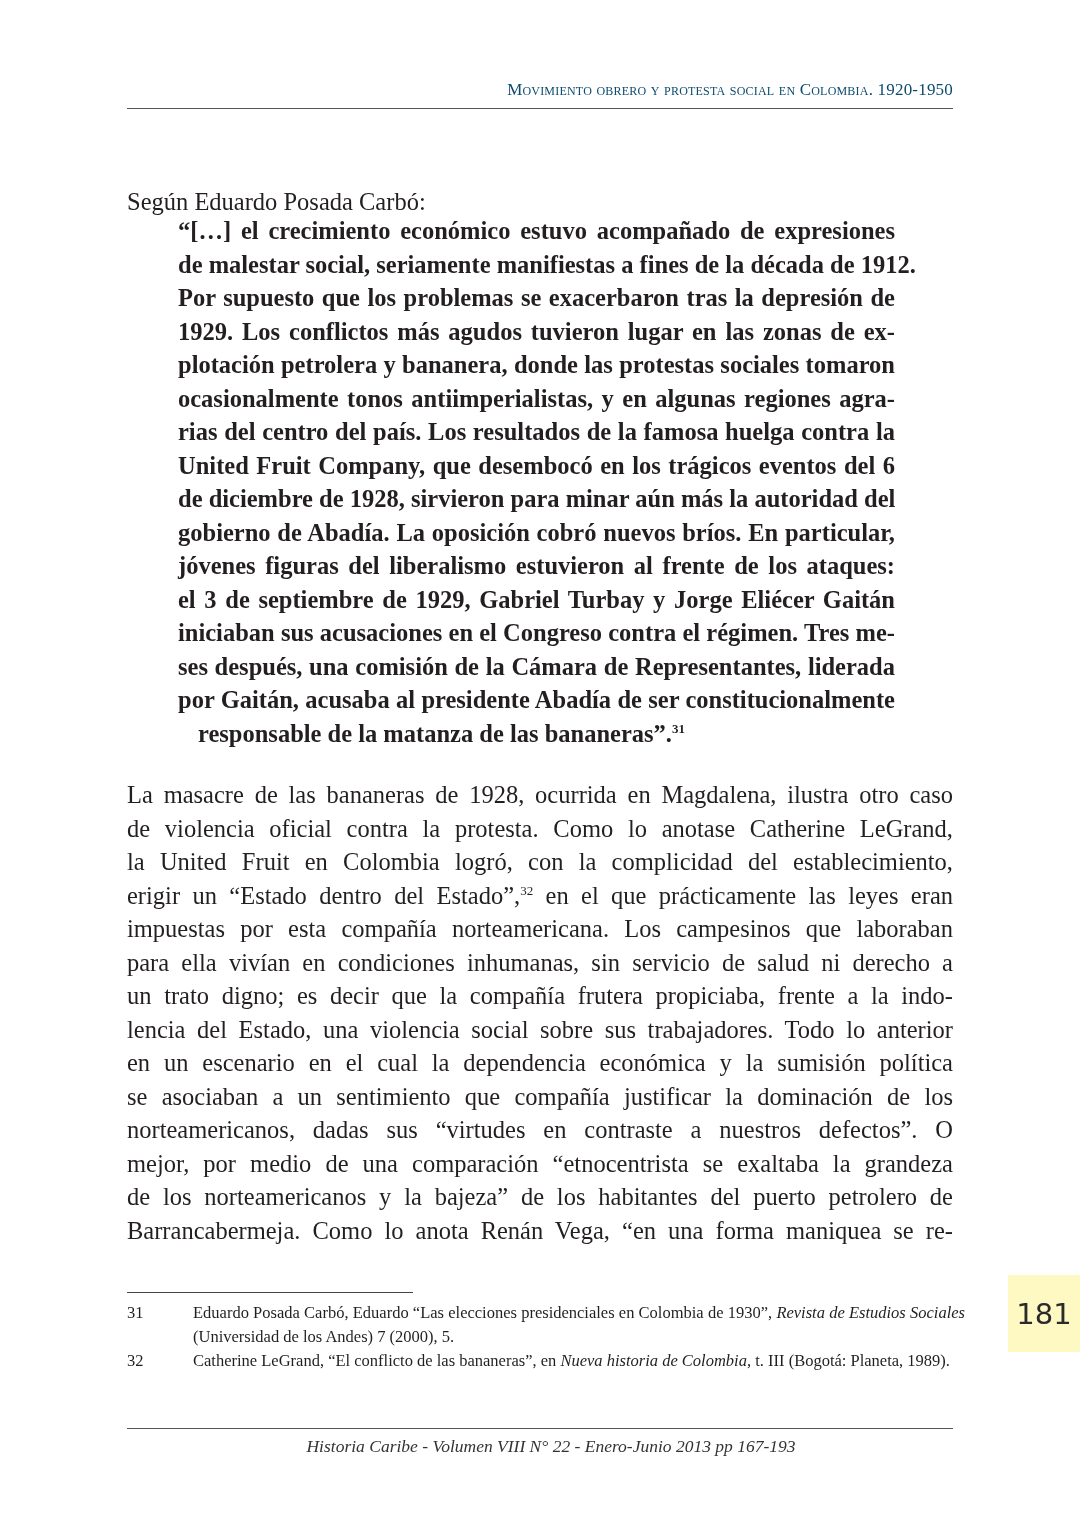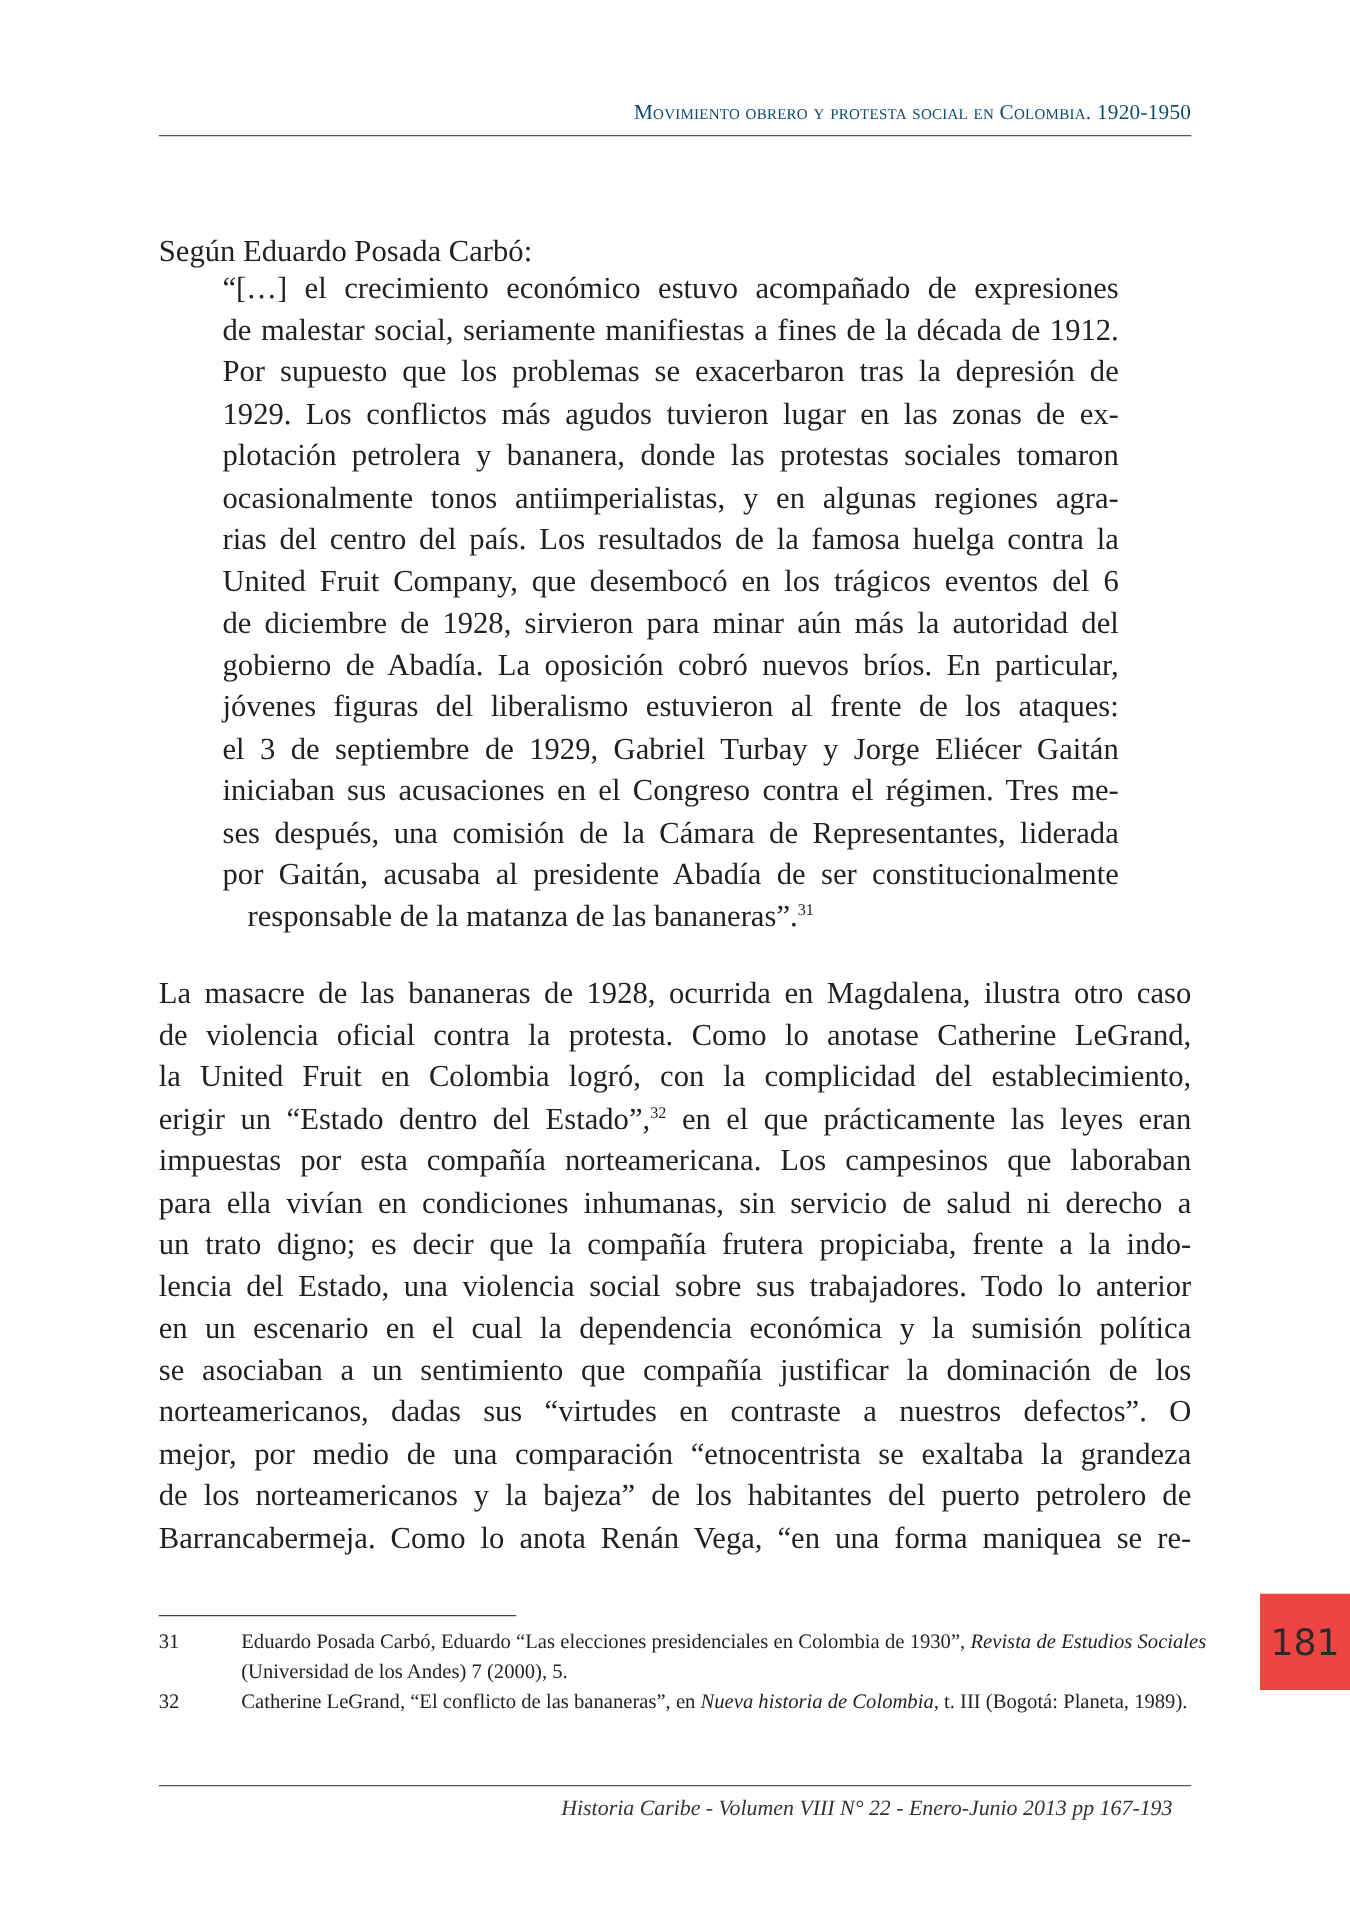--- a/index.html
+++ b/index.html
@@ -28,51 +28,51 @@
     text-align: justify; text-align-last: justify;
   }
   .intro {
     position: absolute; left: 127px; top: 153px;
     font-size: 24.5px; white-space: nowrap; margin-top: 35px;
   }
   .quote-line {
     position: absolute; left: 178px; width: 717px;
     font-size: 24.5px; line-height: 33.5px;
     white-space: nowrap;
-    text-align: justify; text-align-last: justify;
+    text-align: justify; text-align-last: justify; font-weight: bold;
   }
   .last { text-align-last: left; margin-left: 20px; }
   sup { font-size: 13px; vertical-align: 9px; line-height: 0; }
   .fn-rule {
     position: absolute; left: 127px; top: 1292px; width: 286px; height: 0;
     border-top: 1.5px solid #444;
   }
   .fn {
     position: absolute; left: 127px; width: 826px;
     font-size: 16.5px; line-height: 24px;
   }
   .fn-num { position: absolute; left: 0; top: 0; }
   .fn-text {
     position: absolute; left: 54px; width: 772px;
     text-align: justify;
     margin-left: 12px;
   }
   .page-box {
     position: absolute; left: 1008px; top: 1275px; width: 72px; height: 77px;
-    background: #ef4444;
+    background: #fef9c3;
     display: flex; align-items: center; justify-content: center;
     font-family: "DejaVu Sans", sans-serif; font-size: 29px; color: #2a2a2a;
   }
   .rule-bottom {
     position: absolute; left: 127px; top: 1428px; width: 826px; height: 0;
     border-top: 1.5px solid #555;
   }
   .running-foot {
-    position: absolute; left: 112px; top: 1436px; width: 826px;
-    text-align: right; font-style: italic;
+    position: absolute; left: 138px; top: 1436px; width: 826px;
+    text-align: center; font-style: italic;
     font-size: 17.5px; color: #333;
   }
 </style>
 </head>
 <body>
 
 <div class="running-head">Movimiento obrero y protesta social en Colombia. 1920-1950</div>
 <div class="rule-top"></div>
 
 <div class="intro">Según Eduardo Posada Carbó:</div>

